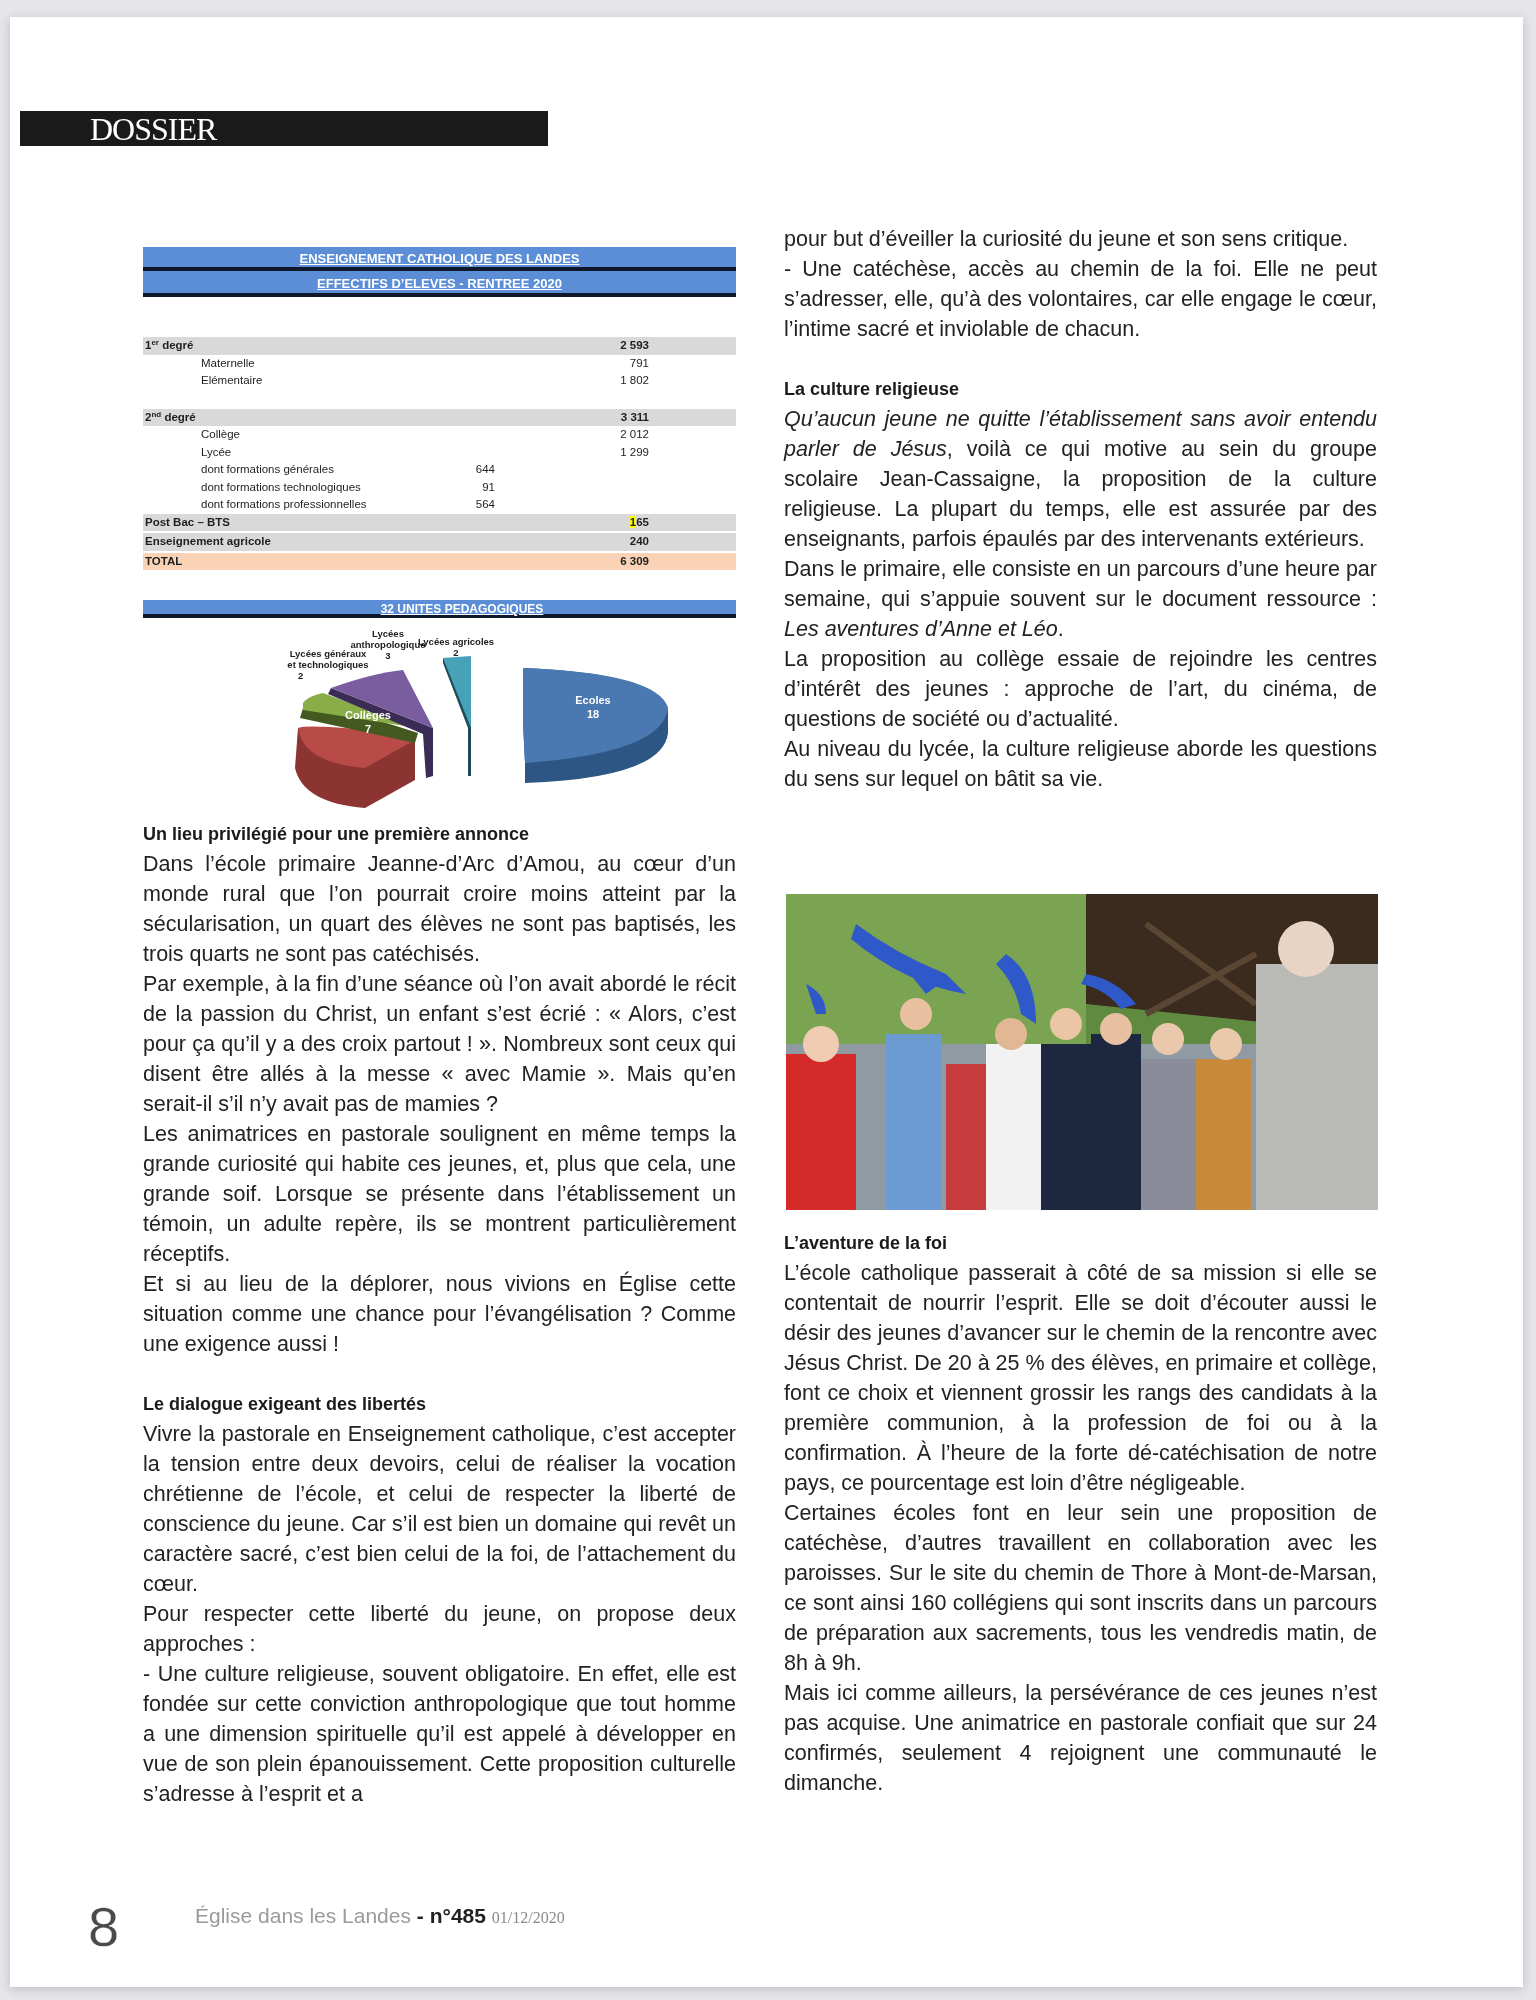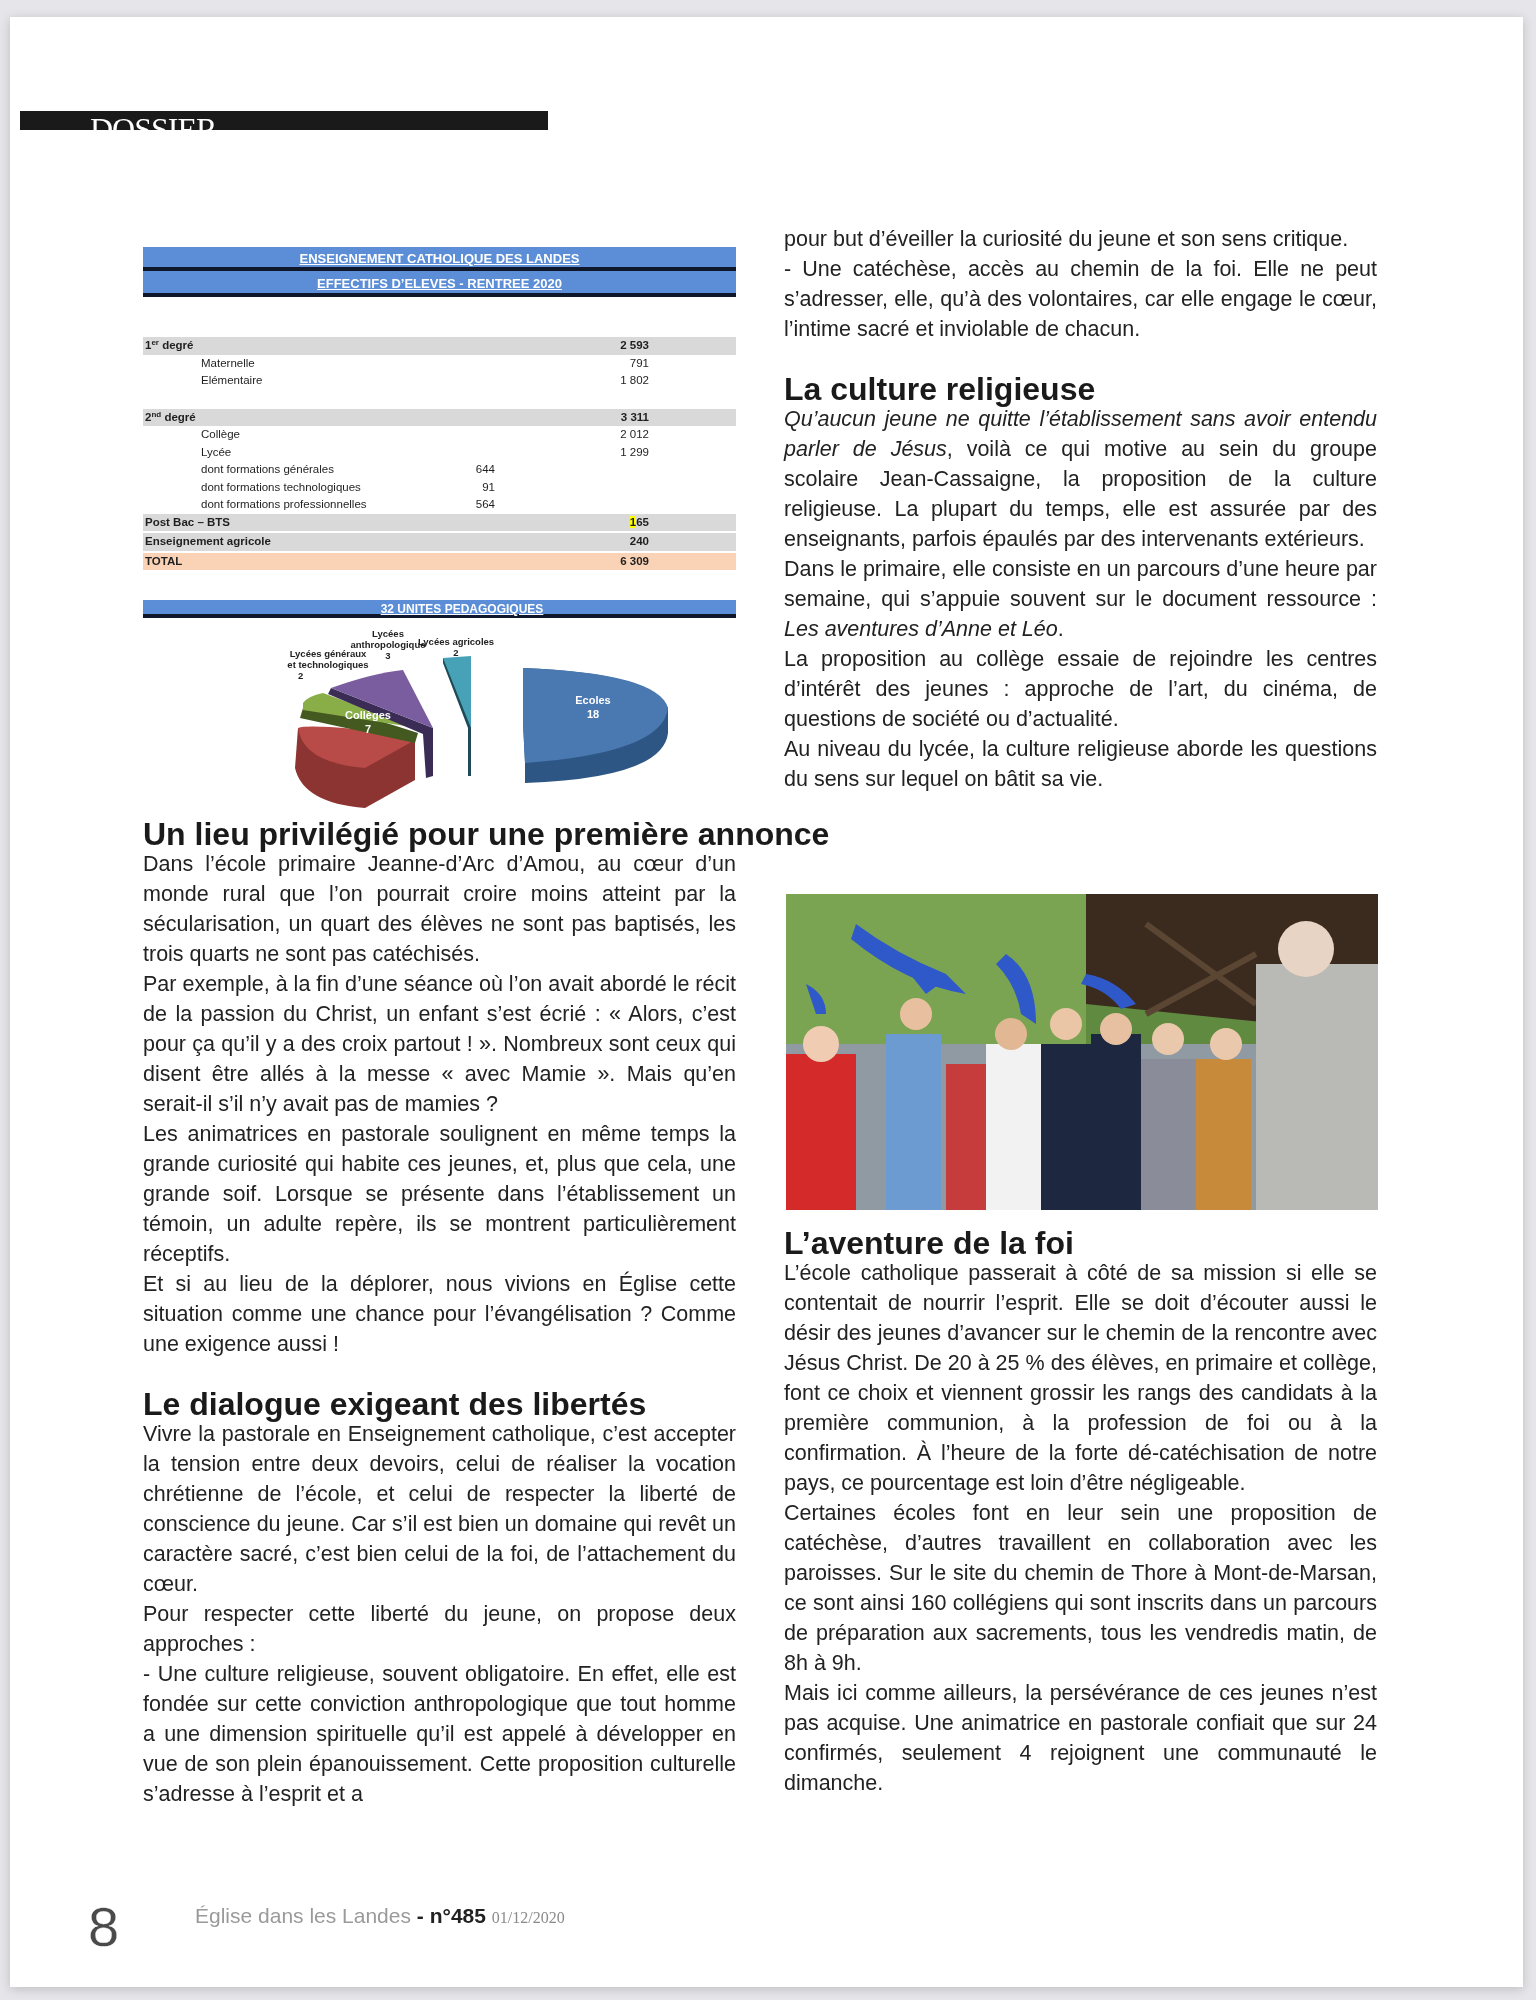--- a/index.html
+++ b/index.html
@@ -14,21 +14,21 @@
     .page {
       position: absolute;
       left: 10px; top: 17px;
       width: 1513px; height: 1970px;
       background: #ffffff;
       box-shadow: 0 2px 10px rgba(0,0,0,0.18);
     }
     .dossier-band {
       position: absolute;
       left: 10px; top: 94px;
-      width: 528px; height: 19px;
+      width: 528px; height: 35px;
       background: #1b1a1a;
     }
     .dossier-label {
       position: absolute;
       left: 70px; top: 0;
       font-family: "Liberation Serif", serif;
       color: #ffffff;
       font-size: 32px;
       line-height: 36px;
       letter-spacing: -1px;
@@ -93,21 +93,21 @@
       width: 593px;
       font-size: 21.5px;
       line-height: 30px;
       text-align: justify;
       color: #222;
     }
     .col.left { left: 133px; }
     .col.right { left: 774px; }
     .col p { margin: 0; }
     .col h2 {
-      font-size: 32px;
+      font-size: 18px;
       font-weight: bold;
       line-height: 30px;
       margin: 0;
       color: #1a1a1a;
       text-align: left;
     }
     .spacer { height: 30px; }
     em { font-style: italic; }
 
     .photo {

